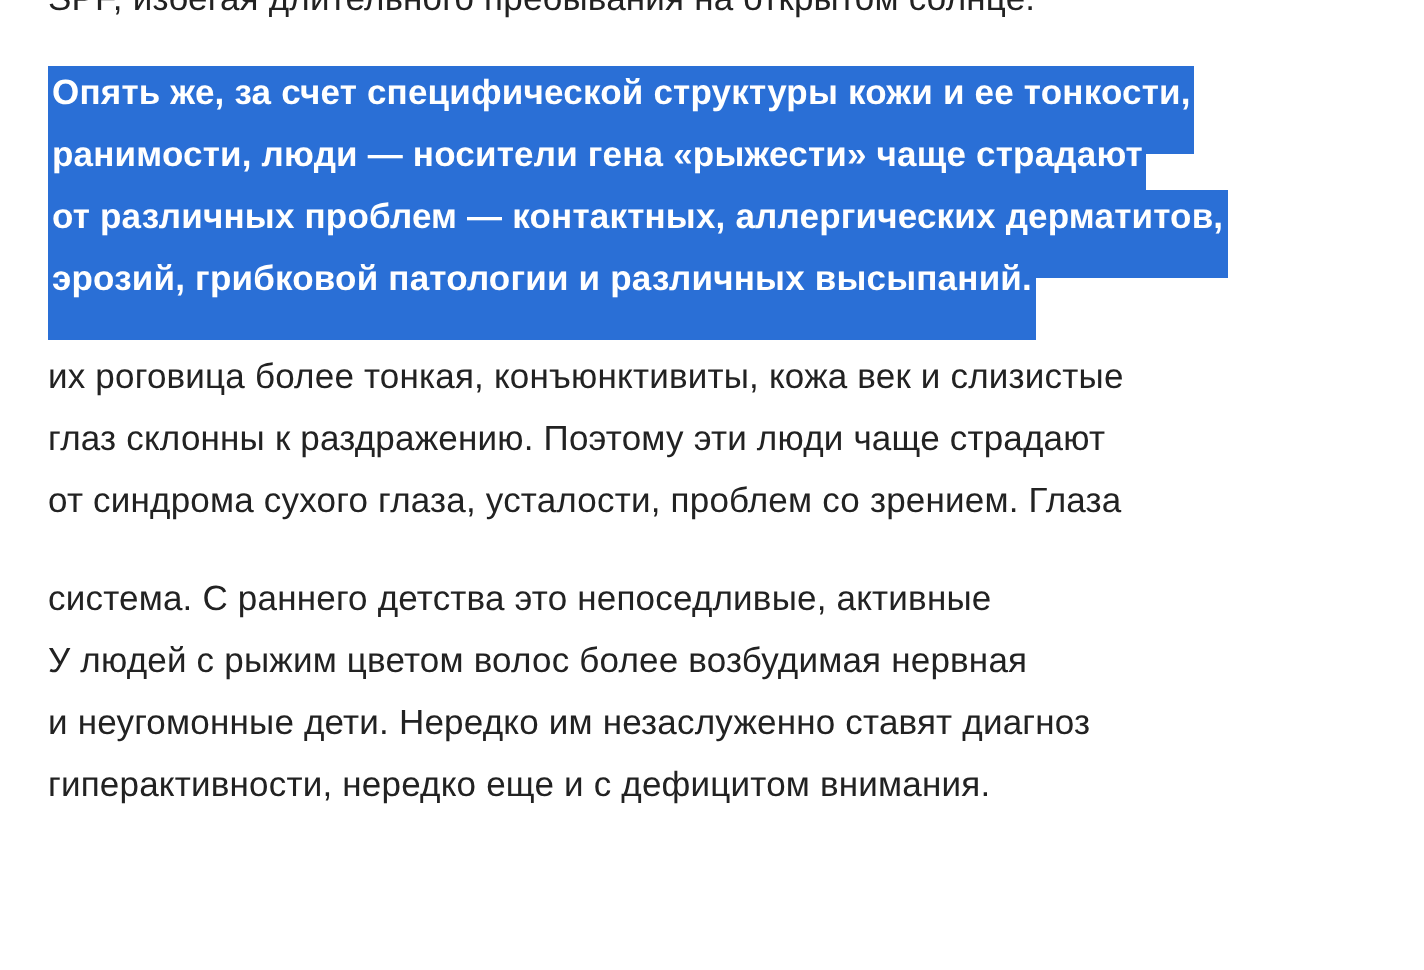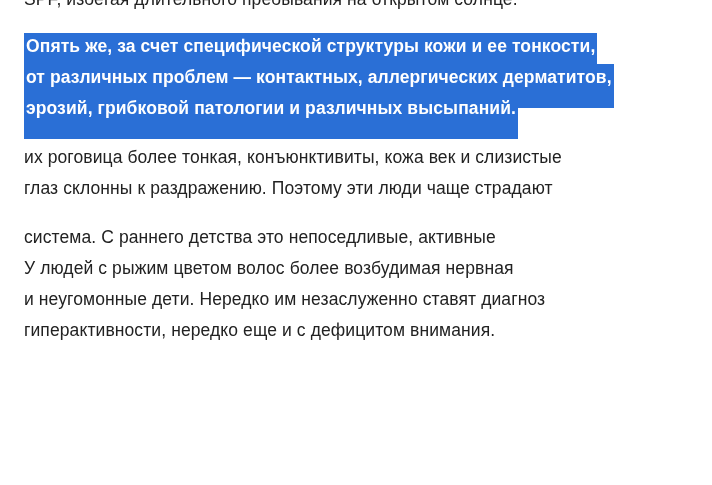--- a/index.html
+++ b/index.html
@@ -59,27 +59,29 @@
 <body>
 
 <div class="page">
 
   <p class="para para-clipped">
     <span class="line">SPF, избегая длительного пребывания на открытом солнце.</span>
   </p>
 
   <p class="para highlight-para">
     <span class="hl-line"><span class="seg">Опять же, за счет специфической структуры кожи и ее тонкости,</span></span>
+    <span class="hl-line"><span class="seg">ранимости, люди — носители гена «рыжести» чаще страдают</span></span>
     <span class="hl-line"><span class="seg">от различных проблем — контактных, аллергических дерматитов,</span></span>
     <span class="hl-line"><span class="seg">эрозий, грибковой патологии и различных высыпаний.</span></span>
   </p>
 
   <p class="para body-block">
     <span class="line">их роговица более тонкая, конъюнктивиты, кожа век и слизистые</span>
     <span class="line">глаз склонны к раздражению. Поэтому эти люди чаще страдают</span>
+    <span class="line">от синдрома сухого глаза, усталости, проблем со зрением. Глаза</span>
   </p>
 
   <p class="para body-block">
     <span class="line">система. С раннего детства это непоседливые, активные</span>
     <span class="line">У людей с рыжим цветом волос более возбудимая нервная</span>
     <span class="line">и неугомонные дети. Нередко им незаслуженно ставят диагноз</span>
     <span class="line">гиперактивности, нередко еще и с дефицитом внимания.</span>
   </p>
 
 </div>

